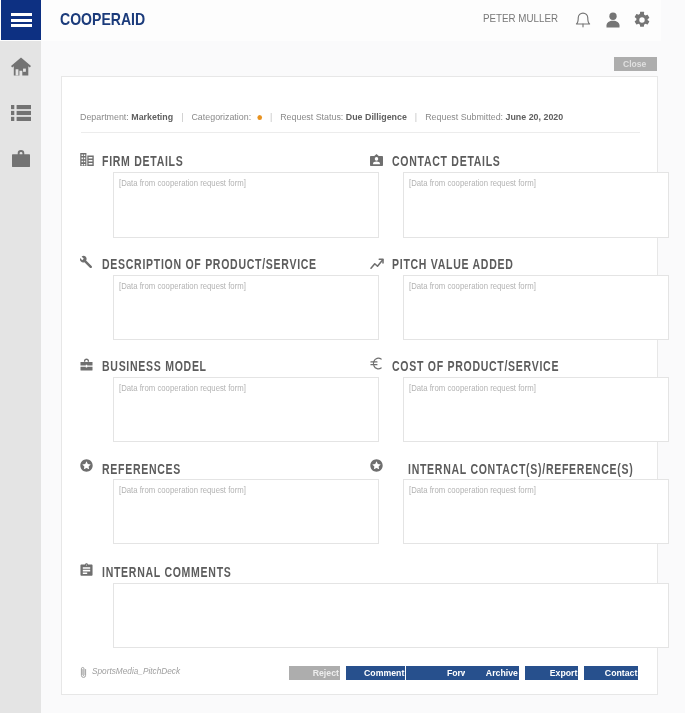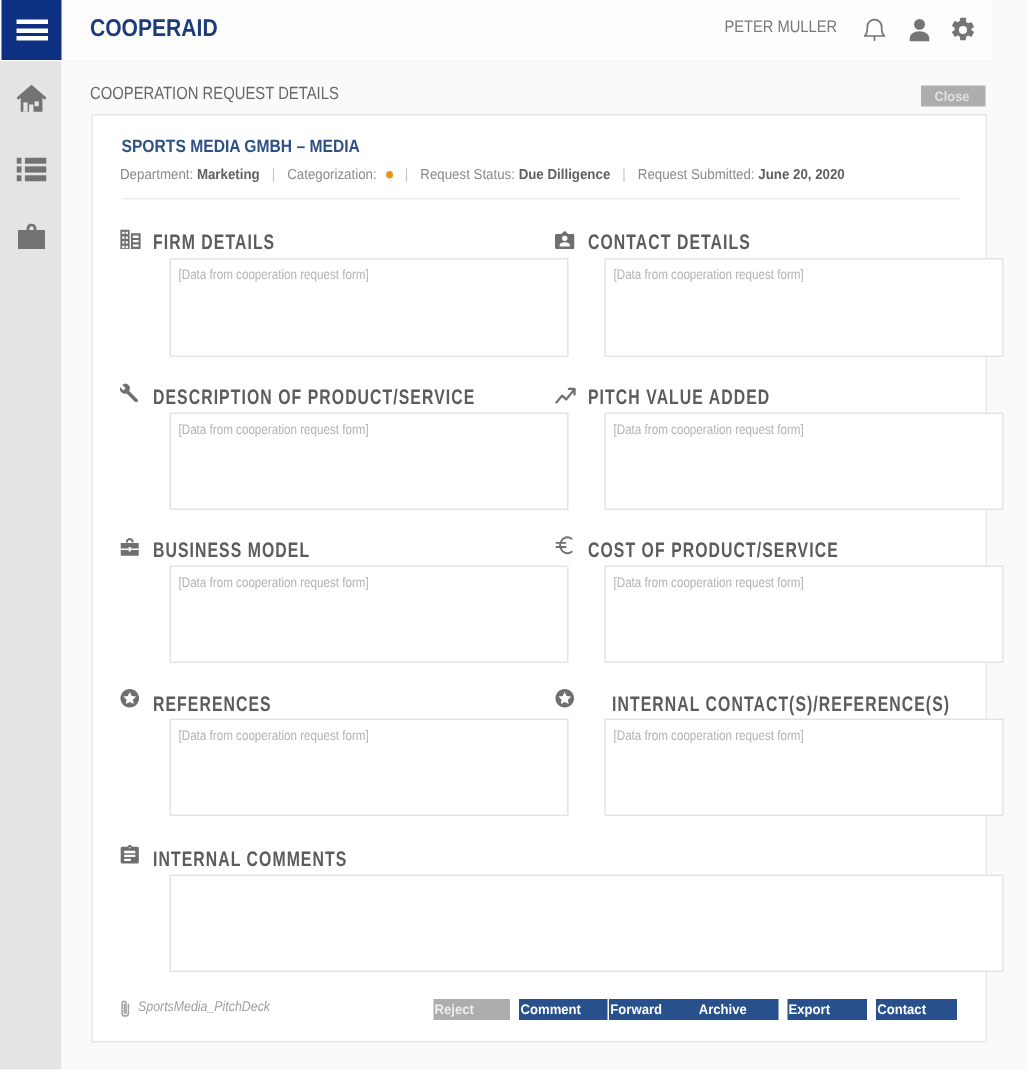--- a/index.html
+++ b/index.html
@@ -67,21 +67,21 @@
   .sec-box .ph { position:absolute; left:5px; top:4px; font-size:9.2px; color:#b3b3b3;
                  line-height:13px; }
   .sec-box .ph .sx { transform:scaleX(0.845); }
 
   .attach { position:absolute; font-size:9.4px; color:#9f9f9f;
             font-style:italic; line-height:13px; }
   .attach .sx { transform:scaleX(0.88); }
   .attach-icon { position:absolute; line-height:0; }
 
   .btn { position:absolute; color:#fff; font-size:9.2px; font-weight:bold;
-         display:flex; align-items:center; justify-content:flex-start;
+         display:flex; align-items:center; justify-content:flex-end;
          background:#27508d; cursor:pointer; }
   .btn .sx { transform:scaleX(0.95); transform-origin:center center; }
   .btn.disabled { background:#adadad; color:#ededed; }
 </style>
 </head>
 <body>
 
 <div class="app">
 <div class="topbar">
   <div class="menu-btn">
@@ -124,26 +124,24 @@
           </svg></span>
       </div>
   <div class="side-item" style="top:106px">
         <span><svg width="18" height="17" viewBox="0 0 36 34" fill="#737373">
             <path d="M18 0a6.6 6.6 0 0 0-6.6 6.6v3.6h3.8V6.6A2.8 2.8 0 0 1 18 3.8a2.8 2.8 0 0 1 2.8 2.8v3.6h3.8V6.6A6.6 6.6 0 0 0 18 0z"></path>
             <rect x="0" y="8.5" width="36" height="25.5" rx="0.8"></rect>
           </svg></span>
       </div>
 </div>
 <div class="content">
-  <div class="breadcrumb"><span class="sx">COOPERATION REQUEST DETAILS</span></div>
   <div class="close-btn">
         <span class="sx">Close</span>
       </div>
   <div class="card">
-    <div class="card-title"><span class="sx">SPORTS MEDIA GMBH – MEDIA</span></div>
     <div class="card-meta"><span class="inner">
       <span>Department:</span>
       <span class="val">Marketing</span>
       <span class="sep">|</span>
       <span>Categorization:</span>
       <span class="dot"></span>
       <span class="sep">|</span>
       <span>Request Status:</span>
       <span class="val">Due Dilligence</span>
       <span class="sep">|</span>

